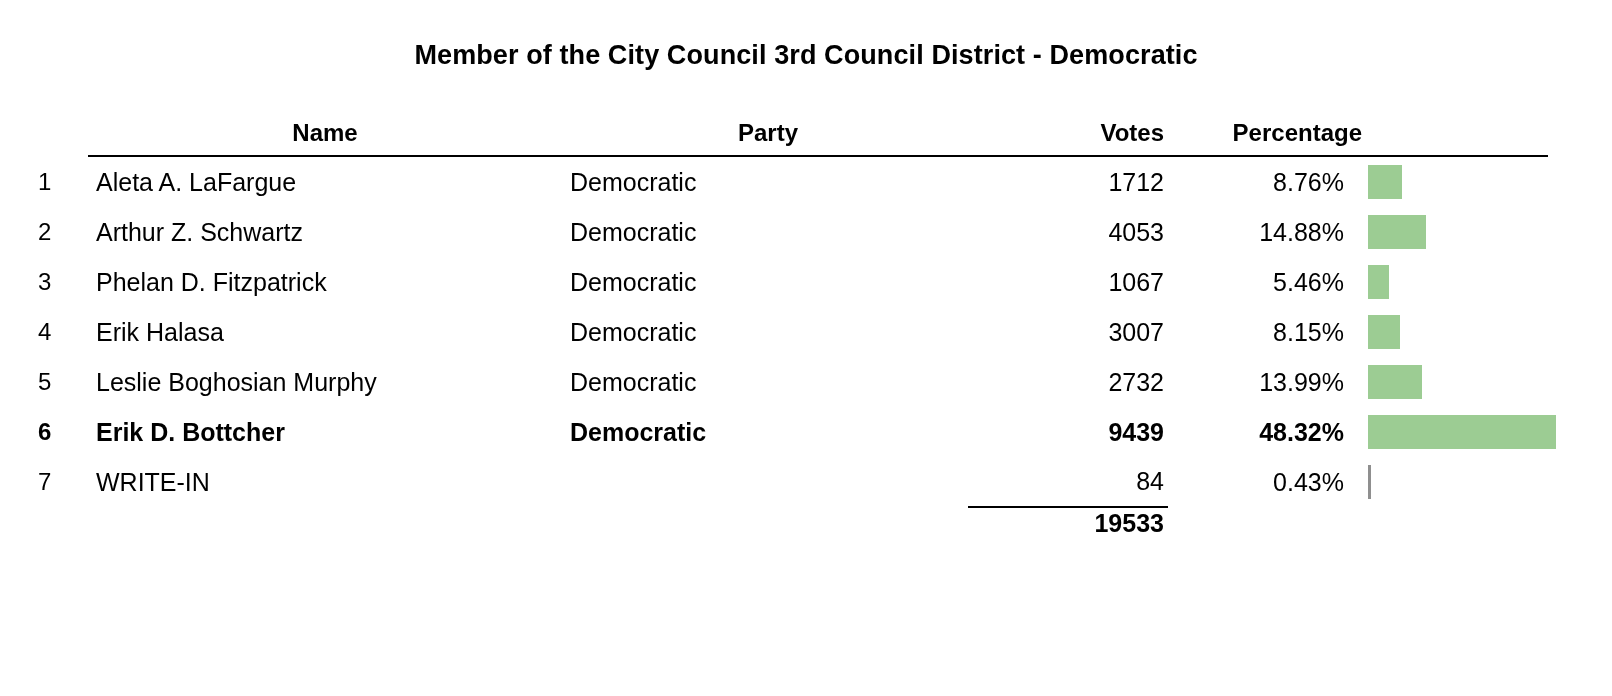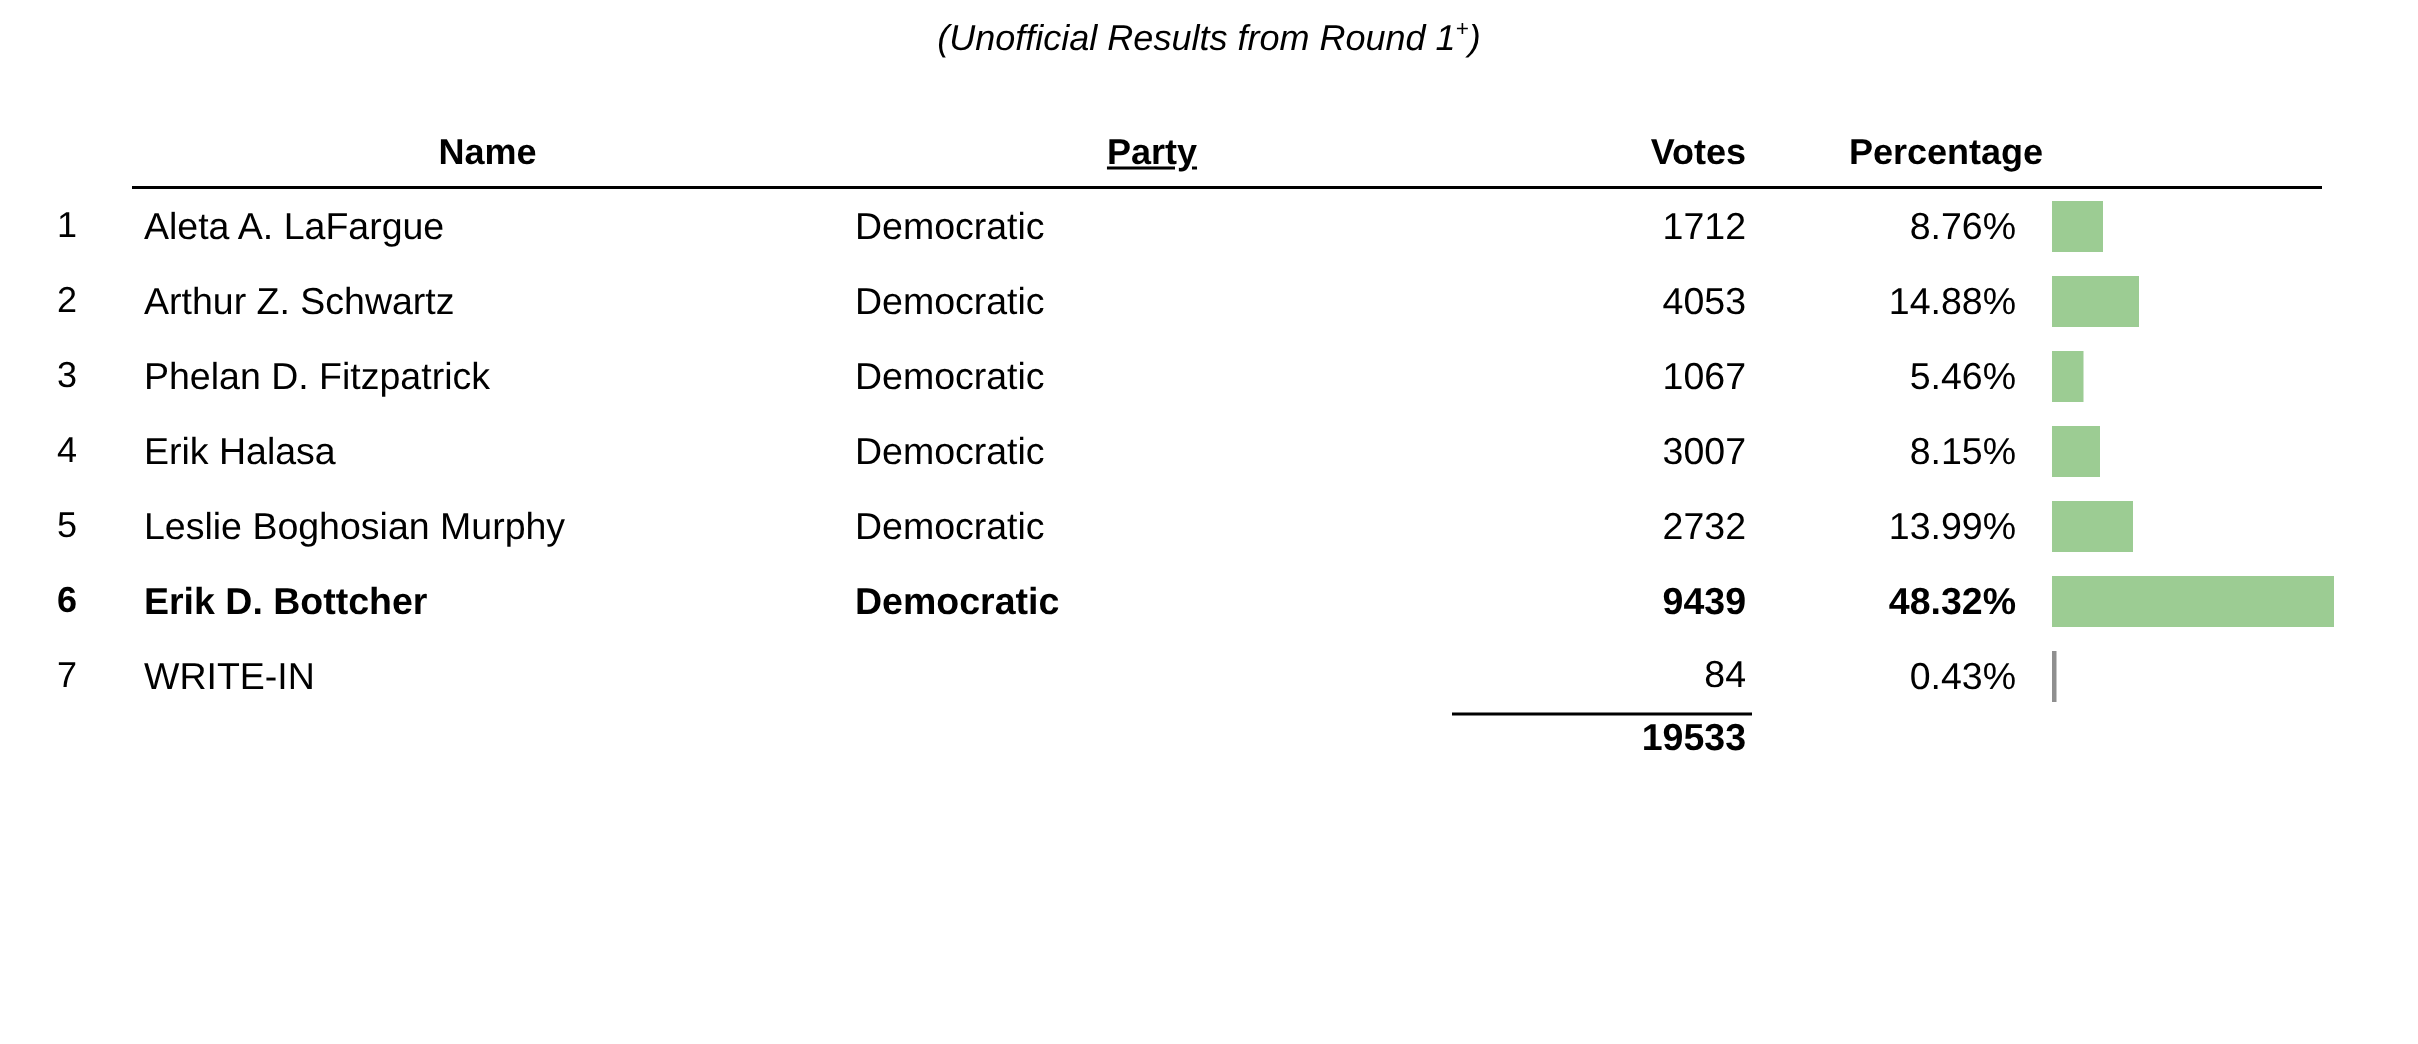--- a/index.html
+++ b/index.html
@@ -58,21 +58,21 @@
     font-size: 24px;
     font-weight: bold;
     padding: 0 0 8px 0;
     border-bottom: 2px solid #000;
     vertical-align: bottom;
   }
   thead th.rank-h {
     border-bottom: none;
   }
   thead th.name-h { text-align: center; padding-right: 6px;}
-  thead th.party-h { text-align: center; text-decoration: underline; }
+  thead th.party-h { text-align: center; }
   thead th.votes-h { text-align: right; padding-right: 4px;}
   thead th.pct-h { text-align: right; padding-right: 6px;}
   thead th.bar-h { border-bottom: 2px solid #000; }
 
   tbody td {
     font-size: 25px;
     padding: 8px 0 8px 0;
     vertical-align: middle;
   }
   td.rank { text-align: left; padding-left: 20px; font-size: 24px;}
@@ -106,24 +106,22 @@
     border-top: 2px solid #000;
   }
   tfoot td.total-pad-left { border-top: none; }
   tfoot td.total-pad-right { border-top: none; }
 </style>
 </head>
 <body>
 
 <div class="page">
 
-
-  <div class="subtitle">
-    <span>(Unofficial Results from Round 1</span><sup>+</sup><span>)</span>
-  </div>
+  <div class="title">Member of the City Council 3rd Council District - Democratic</div>
+
 
   <div class="results">
     <table class="results-table">
       <colgroup>
         <col class="c-rank">
         <col class="c-name">
         <col class="c-party">
         <col class="c-votes">
         <col class="c-pct">
         <col class="c-bar">

